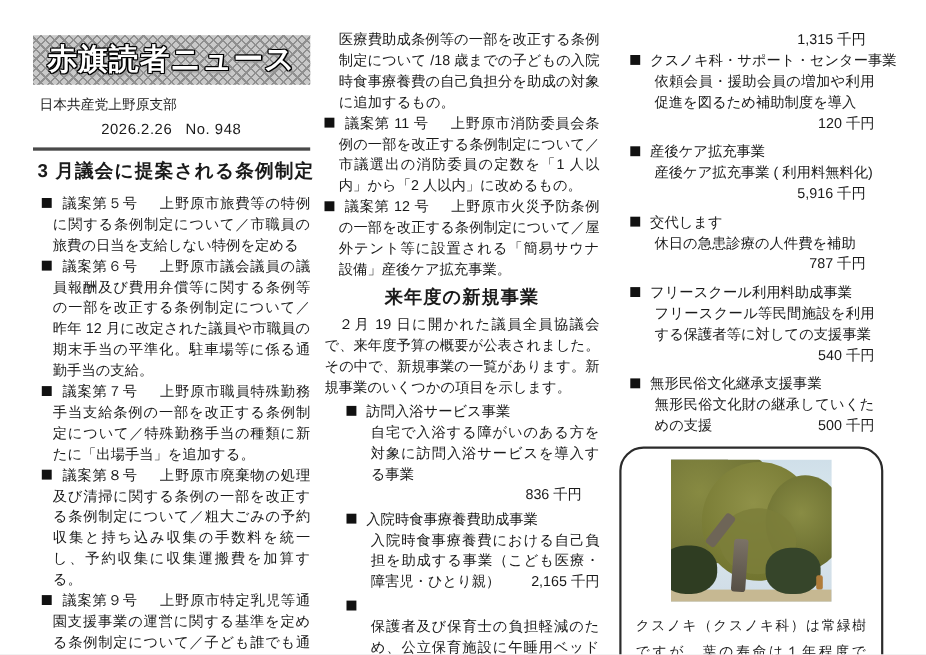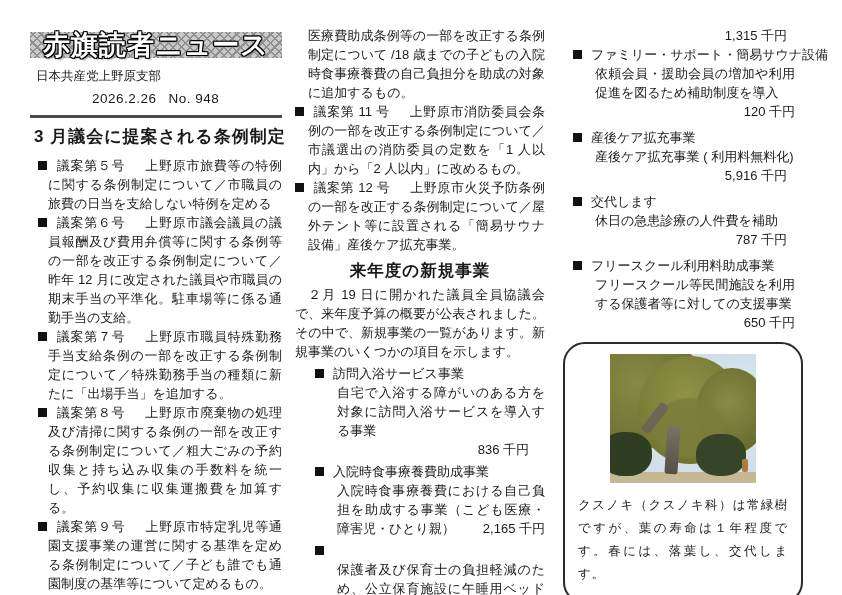--- a/index.html
+++ b/index.html
@@ -9,21 +9,21 @@
           color:#1a1a1a; overflow:hidden; }
 
   
   .col  { position:absolute; top:26px; font-size:13px; line-height:19px; }
   .col1 { left:30px;  width:252px; top:28px; }
   .col2 { left:295px; width:250px; }
   .col3 { left:565px; width:230px; }
 
   
   .banner {
-    height:26px; margin-top:4px; display:flex; align-items:center; justify-content:center;
+    height:45px; margin-top:4px; display:flex; align-items:center; justify-content:center;
     background:
       repeating-linear-gradient(45deg,  #8f8f8f 0 1.5px, rgba(0,0,0,0) 1.5px 6px),
       repeating-linear-gradient(-45deg, #8f8f8f 0 1.5px, rgba(0,0,0,0) 1.5px 6px),
       #c9c9c9;
     font-family: Liberation Serif, serif;
   }
   .banner span {
     font-size:27px; font-weight:bold; letter-spacing:1px; color:#ffffff; white-space:nowrap;
     text-shadow: 1px 0 #000, -1px 0 #000, 0 1px #000, 0 -1px #000,
                  1px 1px #000, -1px -1px #000, 1px -1px #000, -1px 1px #000, 2px 2px 2px #9a9a9a;
@@ -131,41 +131,45 @@
     <div class="proj">
       <p class="proj-title"><span class="sq"></span></p>
       <p class="proj-desc">保護者及び保育士の負担軽減のため、公立保育施設に午睡用ベッドの購入</p>
     </div>
   </div>
 
   <div class="col col3">
     <div class="carry-amount">1,315 千円</div>
 
     <div class="proj">
-      <p class="proj-title"><span class="sq"></span><span>ファミリー・サポート・簡易サウナ設備</span></p>
+      <p class="proj-title"><span class="sq"></span><span>クスノキ科・サポート・センター事業</span></p>
       <p class="proj-desc"><span>依頼会員・援助会員の増加や利用促進を図るため補助制度を導入</span><span class="amt-in">120 千円</span></p>
     </div>
 
     <div class="proj">
       <p class="proj-title"><span class="sq"></span><span>産後ケア拡充事業</span></p>
       <p class="proj-desc">産後ケア拡充事業 ( 利用料無料化)</p>
       <div class="amount">5,916 千円</div>
     </div>
 
     <div class="proj">
       <p class="proj-title"><span class="sq"></span><span>交代します</span></p>
       <p class="proj-desc">休日の急患診療の人件費を補助</p>
       <div class="amount">787 千円</div>
     </div>
 
     <div class="proj">
       <p class="proj-title"><span class="sq"></span><span>フリースクール利用料助成事業</span></p>
-      <p class="proj-desc"><span>フリースクール等民間施設を利用する保護者等に対しての支援事業</span><span class="amt-in">650 千円</span></p>
+      <p class="proj-desc"><span>フリースクール等民間施設を利用する保護者等に対しての支援事業</span><span class="amt-in">540 千円</span></p>
     </div>
 
+    <div class="proj">
+      <p class="proj-title"><span class="sq"></span><span>無形民俗文化継承支援事業</span></p>
+      <p class="proj-desc"><span>無形民俗文化財の継承していくための支援</span><span class="amt-in">500 千円</span></p>
+    </div>
 
     <div class="photo-box">
       <div class="photo">
         <div class="blob4"></div>
         <div class="blob1"></div>
         <div class="blob2"></div>
         <div class="blob3"></div>
         <div class="blob5"></div>
         <div class="ground"></div>
         <div class="bush-left"></div>

